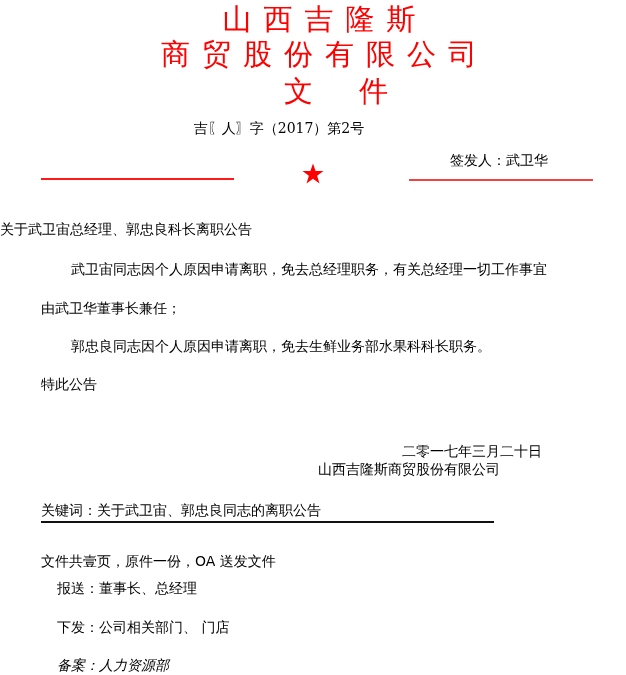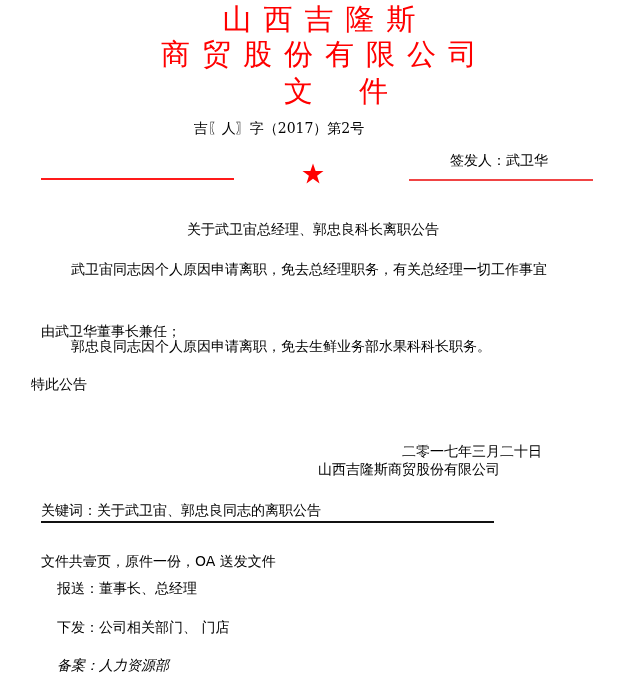--- a/index.html
+++ b/index.html
@@ -63,25 +63,25 @@
       top: 162px;
       left: 301px;
       width: 24px;
       height: 24px;
     }
 
     .body-text {
       font-size: 14px;
       line-height: 20px;
     }
-    .title { top: 219px; left: 0; width: 626px; text-align: center; }
+    .title { top: 219px; left: 0; width: 626px; text-align: left; }
     .p1a { top: 259px; left: 71px; }
-    .p1b { top: 298px; left: 41px; margin-top: 23px; }
+    .p1b { top: 298px; left: 41px; }
     .p2  { top: 336px; left: 71px; }
-    .p3  { top: 374px; left: 31px; }
+    .p3  { top: 374px; left: 41px; }
     .company { top: 414px; left: 318px; margin-top: 45px; }
     .date    { top: 441px; left: 355px; margin-left: 47px; }
 
     .keywords { top: 500px; left: 41px; }
     .rule-black {
       top: 521px;
       left: 41px;
       width: 453px;
       height: 2px;
       background: #111111;

